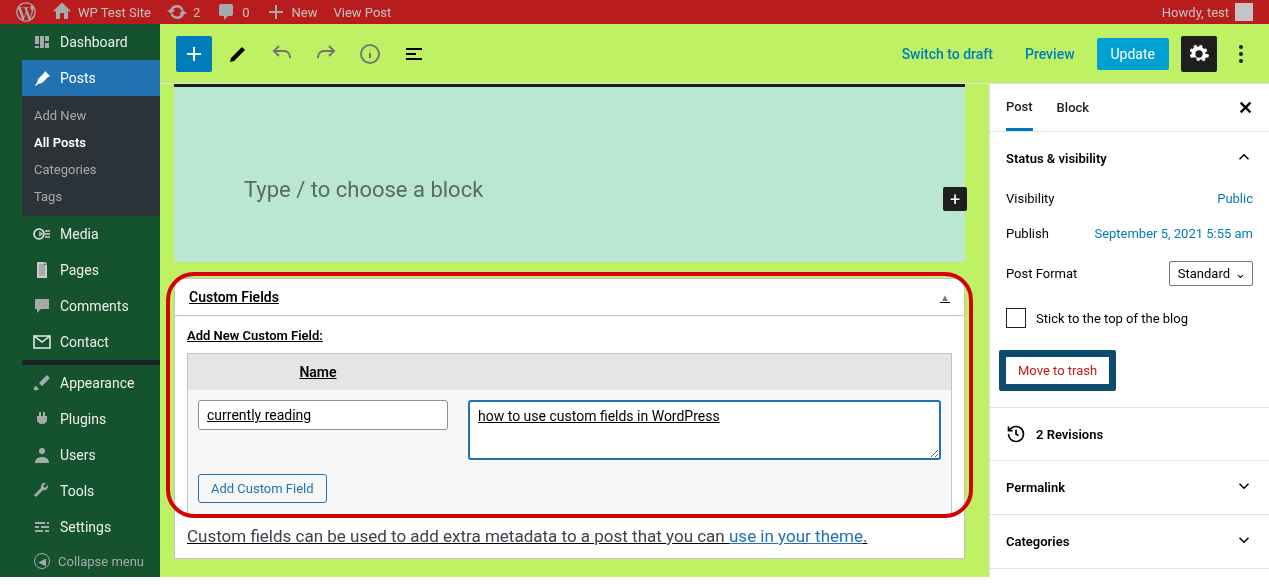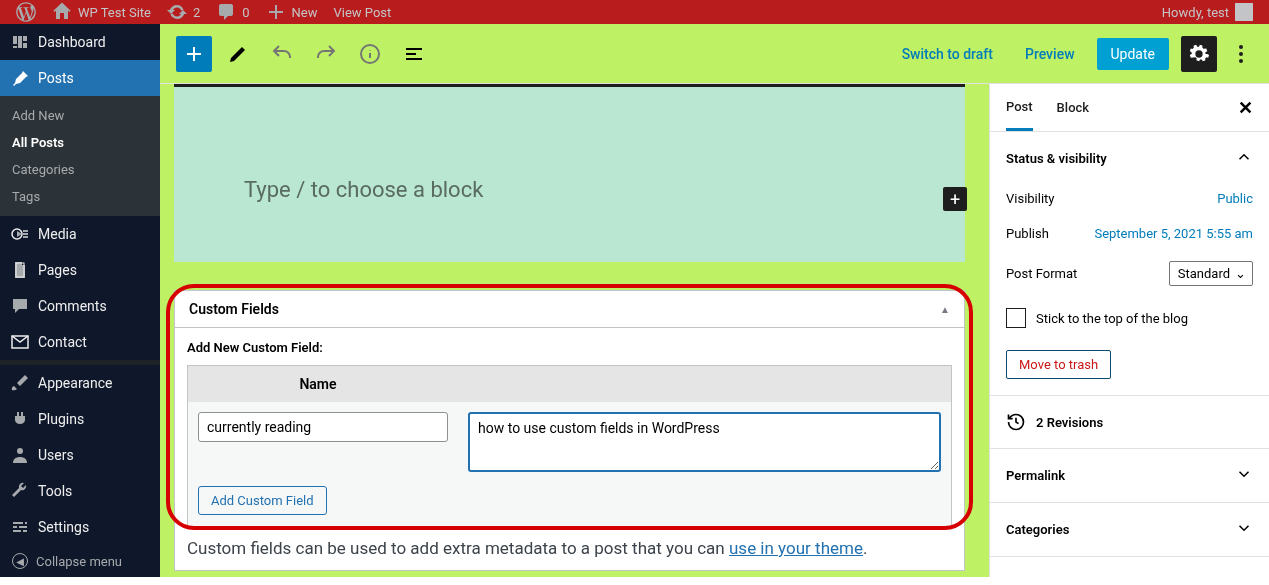--- a/index.html
+++ b/index.html
@@ -8,21 +8,21 @@
 .adminbar { height: 24px; background: #b91c1c; color: #c3c4c7; display: flex; align-items: center; font-size: 13px; padding: 0 8px; }
 .adminbar .ab-item { display: flex; align-items: center; padding: 0 8px; height: 32px; color: #c3c4c7; cursor: pointer; }
 .adminbar .ab-item svg { width: 20px; height: 20px; fill: #a7aaad; }
 .adminbar .ab-item .txt { margin-left: 6px; }
 .adminbar .spacer { flex: 1; }
 .adminbar .ab-right { display: flex; align-items: center; }
 .avatar-sm { width: 18px; height: 18px; background: #c3c4c7; margin-left: 6px; }
 
 .shell { display: flex; height: 553px; }
 
-.sidebar { width: 160px; background: #0f172a; color: #c3c4c7; font-size: 14px; position: relative; }
+.sidebar { width: 160px; background: #14532d; color: #c3c4c7; font-size: 14px; position: relative; padding-left: 22px; }
 .menu-item { display: flex; align-items: center; padding: 8px 8px 8px 10px; cursor: pointer; color: #eee; }
 .menu-item .mi-icon { width: 20px; height: 20px; margin-right: 8px; fill: #a7aaad; display: flex; align-items: center; justify-content: center; }
 .menu-item.current { background: #2271b1; color: #fff; }
 .menu-item.current .mi-icon { fill: #fff; }
 .submenu { background: #2c3338; padding: 6px 0; }
 .submenu .sub { padding: 6px 12px; font-size: 13px; color: #a7aaad; cursor: pointer; }
 .submenu .sub.current { color: #fff; font-weight: 600; }
 .menu-ptr { position: absolute; right: -8px; top: 0; width: 0; height: 0; border-top: 8px solid transparent; border-bottom: 8px solid transparent; border-left: 8px solid #2271b1; }
 .menu-sep { height: 5px; background: #1d2327; }
 .collapse { padding: 8px 12px; font-size: 13px; color: #a7aaad; display: flex; align-items: center; cursor: pointer; }
@@ -42,21 +42,21 @@
 .tb-dots { width: 24px; display: flex; flex-direction: column; align-items: center; gap: 3px; cursor: pointer; }
 .tb-dots span { width: 4px; height: 4px; background: #1e1e1e; border-radius: 50%; }
 
 .ed-body { flex: 1; display: flex; overflow: hidden; }
 .ed-main { flex: 1; overflow-y: auto; padding: 0 10px 0 0; position: relative; }
 .canvas { background: #b9e7d2; margin: 0 14px; padding-bottom: 40px; position: relative; border-top: 3px solid #1e1e1e; }
 .canvas-inner { padding: 90px 70px 20px; }
 .block-prompt { color: #5a6b62; font-size: 22px; }
 .add-block-btn { position: absolute; right: -2px; top: 100px; width: 24px; height: 24px; background: #1e1e1e; color: #fff; display: flex; align-items: center; justify-content: center; font-size: 18px; cursor: pointer; border-radius: 2px; }
 
-.metabox-wrap { margin: 28px 14px 0; position: relative; }
+.metabox-wrap { margin: 16px 14px 0; position: relative; text-decoration: underline; }
 .highlight-oval { position: absolute; top: -6px; left: -8px; right: -8px; height: 246px; border: 4px solid #d60000; border-radius: 28px; pointer-events: none; }
 .metabox { border: 1px solid #c3c4c7; background: #fff; }
 .metabox-head { padding: 10px 14px; font-size: 14px; font-weight: 600; display: flex; align-items: center; border-bottom: 1px solid #c3c4c7; cursor: pointer; }
 .metabox-head .toggle { margin-left: auto; color: #787c82; font-size: 10px; }
 .metabox-body { padding: 12px; font-size: 13px; }
 .addnew-label { font-weight: 600; margin-bottom: 10px; }
 .cf-table { border: 1px solid #c3c4c7; background: #f6f7f7; }
 .cf-thead { display: flex; background: #e5e5e5; }
 .cf-th { padding: 10px; text-align: center; font-weight: 600; font-size: 14px; }
 .cf-th.name { width: 260px; }
@@ -77,21 +77,21 @@
 .insp-close { margin-left: auto; cursor: pointer; font-size: 18px; font-weight: bold; }
 .insp-panel { border-bottom: 1px solid #e0e0e0; }
 .insp-panel-h { display: flex; align-items: center; padding: 16px; font-weight: 600; cursor: pointer; }
 .insp-panel-h .chev { margin-left: auto; }
 .insp-row { display: flex; align-items: center; padding: 6px 16px 14px; }
 .insp-row .lab { flex: 1; }
 .insp-row .val { color: #007cba; cursor: pointer; }
 .insp-select { border: 1px solid #757575; border-radius: 2px; padding: 4px 22px 4px 8px; font-size: 13px; background: #fff; position: relative; }
 .insp-stick { display: flex; align-items: center; padding: 8px 16px 16px; gap: 10px; }
 .insp-stick .cb { width: 20px; height: 20px; border: 1px solid #1e1e1e; }
-.trash { margin: 6px 16px 16px; display: inline-block; border: 1px solid #0c4a6e; color: #cc1818; padding: 6px 12px; border-radius: 2px; cursor: pointer; }
+.trash { margin: 6px 9px 16px; display: inline-block; border: 7px solid #0c4a6e; color: #cc1818; padding: 6px 12px; border-radius: 2px; cursor: pointer; }
 .rev-row { display: flex; align-items: center; padding: 16px; gap: 10px; }
 .rev-row svg { width: 20px; height: 20px; }
 </style>
 </head>
 <body>
 
 <div class="adminbar">
   <div class="ab-item">
       <svg viewBox="0 0 20 20">
         <path d="M10 .2C4.6.2.2 4.6.2 10s4.4 9.8 9.8 9.8 9.8-4.4 9.8-9.8S15.4.2 10 .2zM1.5 10c0-1.2.3-2.4.7-3.4l4 11C3.5 16 1.5 13.2 1.5 10zm8.5 8.5c-.8 0-1.6-.1-2.4-.3l2.5-7.4 2.6 7.1c0 .1 0 .1.1.1-.9.3-1.8.5-2.8.5zm1.2-12.5c.5 0 1-.1 1-.1.5 0 .4-.7 0-.7 0 0-1.4.1-2.3.1-.8 0-2.2-.1-2.2-.1-.5 0-.5.7-.1.7 0 0 .4.1.9.1l1.3 3.6-1.8 5.5-3.1-9.1c.5 0 1-.1 1-.1.5 0 .4-.7 0-.7 0 0-1.4.1-2.3.1h-.5C4.5 3 7.1 1.5 10 1.5c2.2 0 4.2.8 5.7 2.2h-.1c-.8 0-1.4.7-1.4 1.5 0 .7.4 1.3.8 2 .3.6.7 1.3.7 2.4 0 .7-.3 1.6-.7 2.8l-.9 2.9-3-8.3zm3.1 11.2l2.6-7.5c.5-1.2.6-2.2.6-3.1v-.6c.6 1.1.9 2.3.9 3.7.1 2.9-1.6 5.6-4.1 7.5z"></path>

